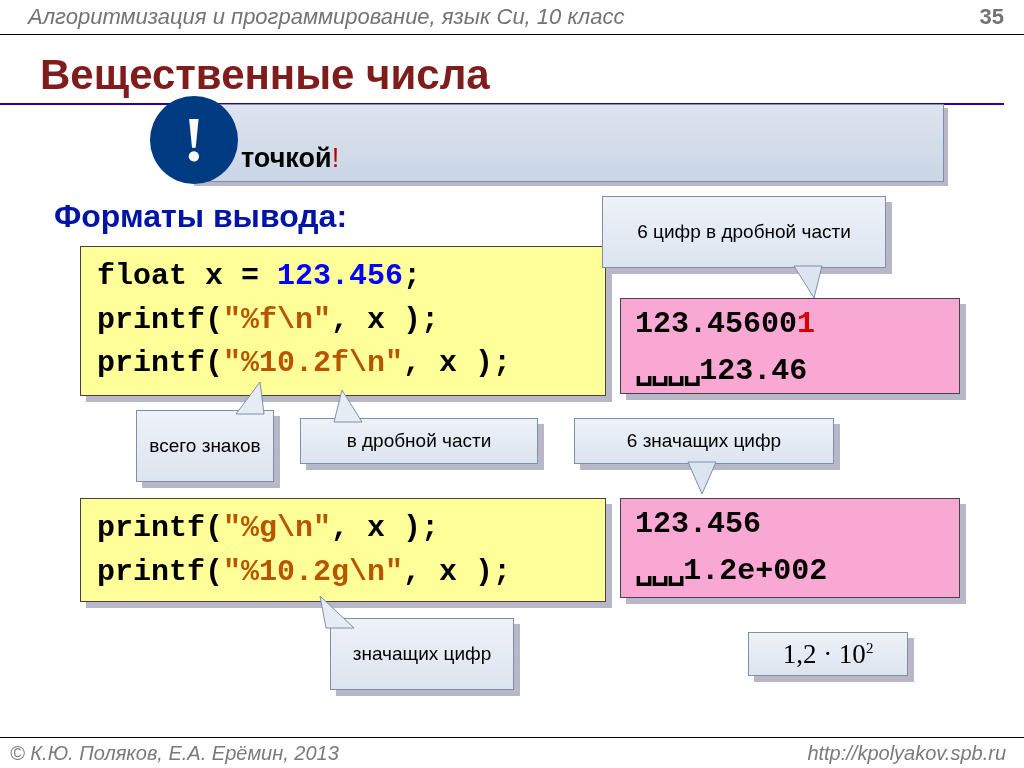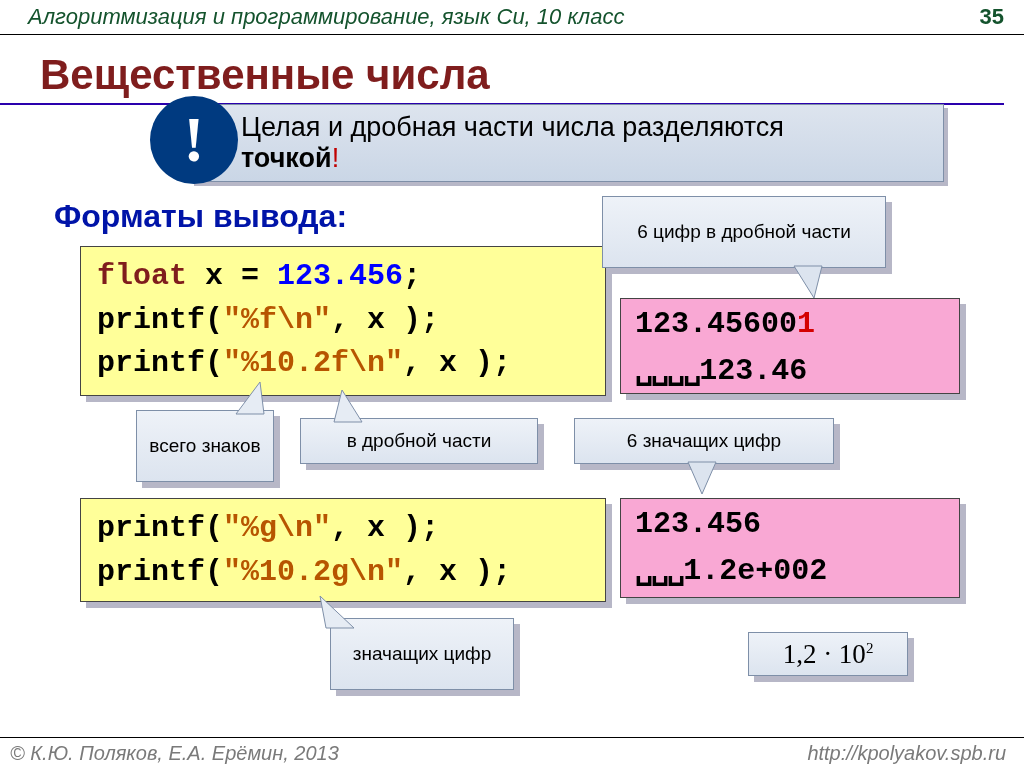--- a/index.html
+++ b/index.html
@@ -13,21 +13,21 @@
     overflow: hidden;
   }
   .header {
     height: 34px;
     border-bottom: 1px solid #000;
     display: flex;
     justify-content: space-between;
     align-items: center;
     padding: 0 20px 0 28px;
     font-style: italic;
-    color: #14532d;
+    color: #737373;
     font-size: 22px;
   }
   .header .page-num { font-weight: bold; font-style: normal; }
   .title {
     font-weight: bold;
     font-size: 42px;
     color: #7f1d1d;
     padding: 16px 0 4px 40px;
     border-bottom: 2px solid #2a00ad;
     margin-right: 20px;
@@ -84,21 +84,21 @@
     font-size: 32px;
     font-weight: bold;
     color: #0014a8;
   }
   
   .shadowed { position: absolute; }
   .shadowed .sh { position: absolute; background: #b7b7c7; }
   .shadowed .fr { position: absolute; border: 1px solid #444; box-sizing: border-box; }
 
   .codebox .fr { background: #ffff99; font-family: "Courier New", monospace; font-size: 30px; font-weight: bold; padding: 8px 16px; line-height: 1.45; }
-  .codebox .kw  { color: #7f1d1d; margin-top: 26px; }
+  .codebox .kw  { color: #000000; margin-top: 26px; }
   .codebox .num { color: #0000ff; }
   .codebox .str { color: #b75500; }
 
   .outbox .fr { background: #f9a8d4; font-family: "Courier New", monospace; font-size: 30px; font-weight: bold; padding: 4px 14px; line-height: 1.45; }
   .outbox .err { color: #d40000; }
   .tilde { letter-spacing: -2px; font-family: monospace; }
 
   .callout { position: absolute; }
   .callout .sh { position: absolute; background: #b7b7c7; }
   .callout .fr {
@@ -133,21 +133,21 @@
   <span>Алгоритмизация и программирование, язык Си, 10 класс</span>
   <span class="page-num">35</span>
 </div>
 
 <div class="title">Вещественные числа</div>
 
 <div class="exbox">
   <div class="sh"></div>
   <div class="fr">
     <span>
-      <span>Целая и дробная части числа разделяются </span><br>
+      <br>
       <b>точкой</b><span class="excl">!</span>
     </span>
   </div>
   <div class="badge">
     <span>!</span>
   </div>
 </div>
 
 <div class="subhead">Форматы вывода:</div>
 

